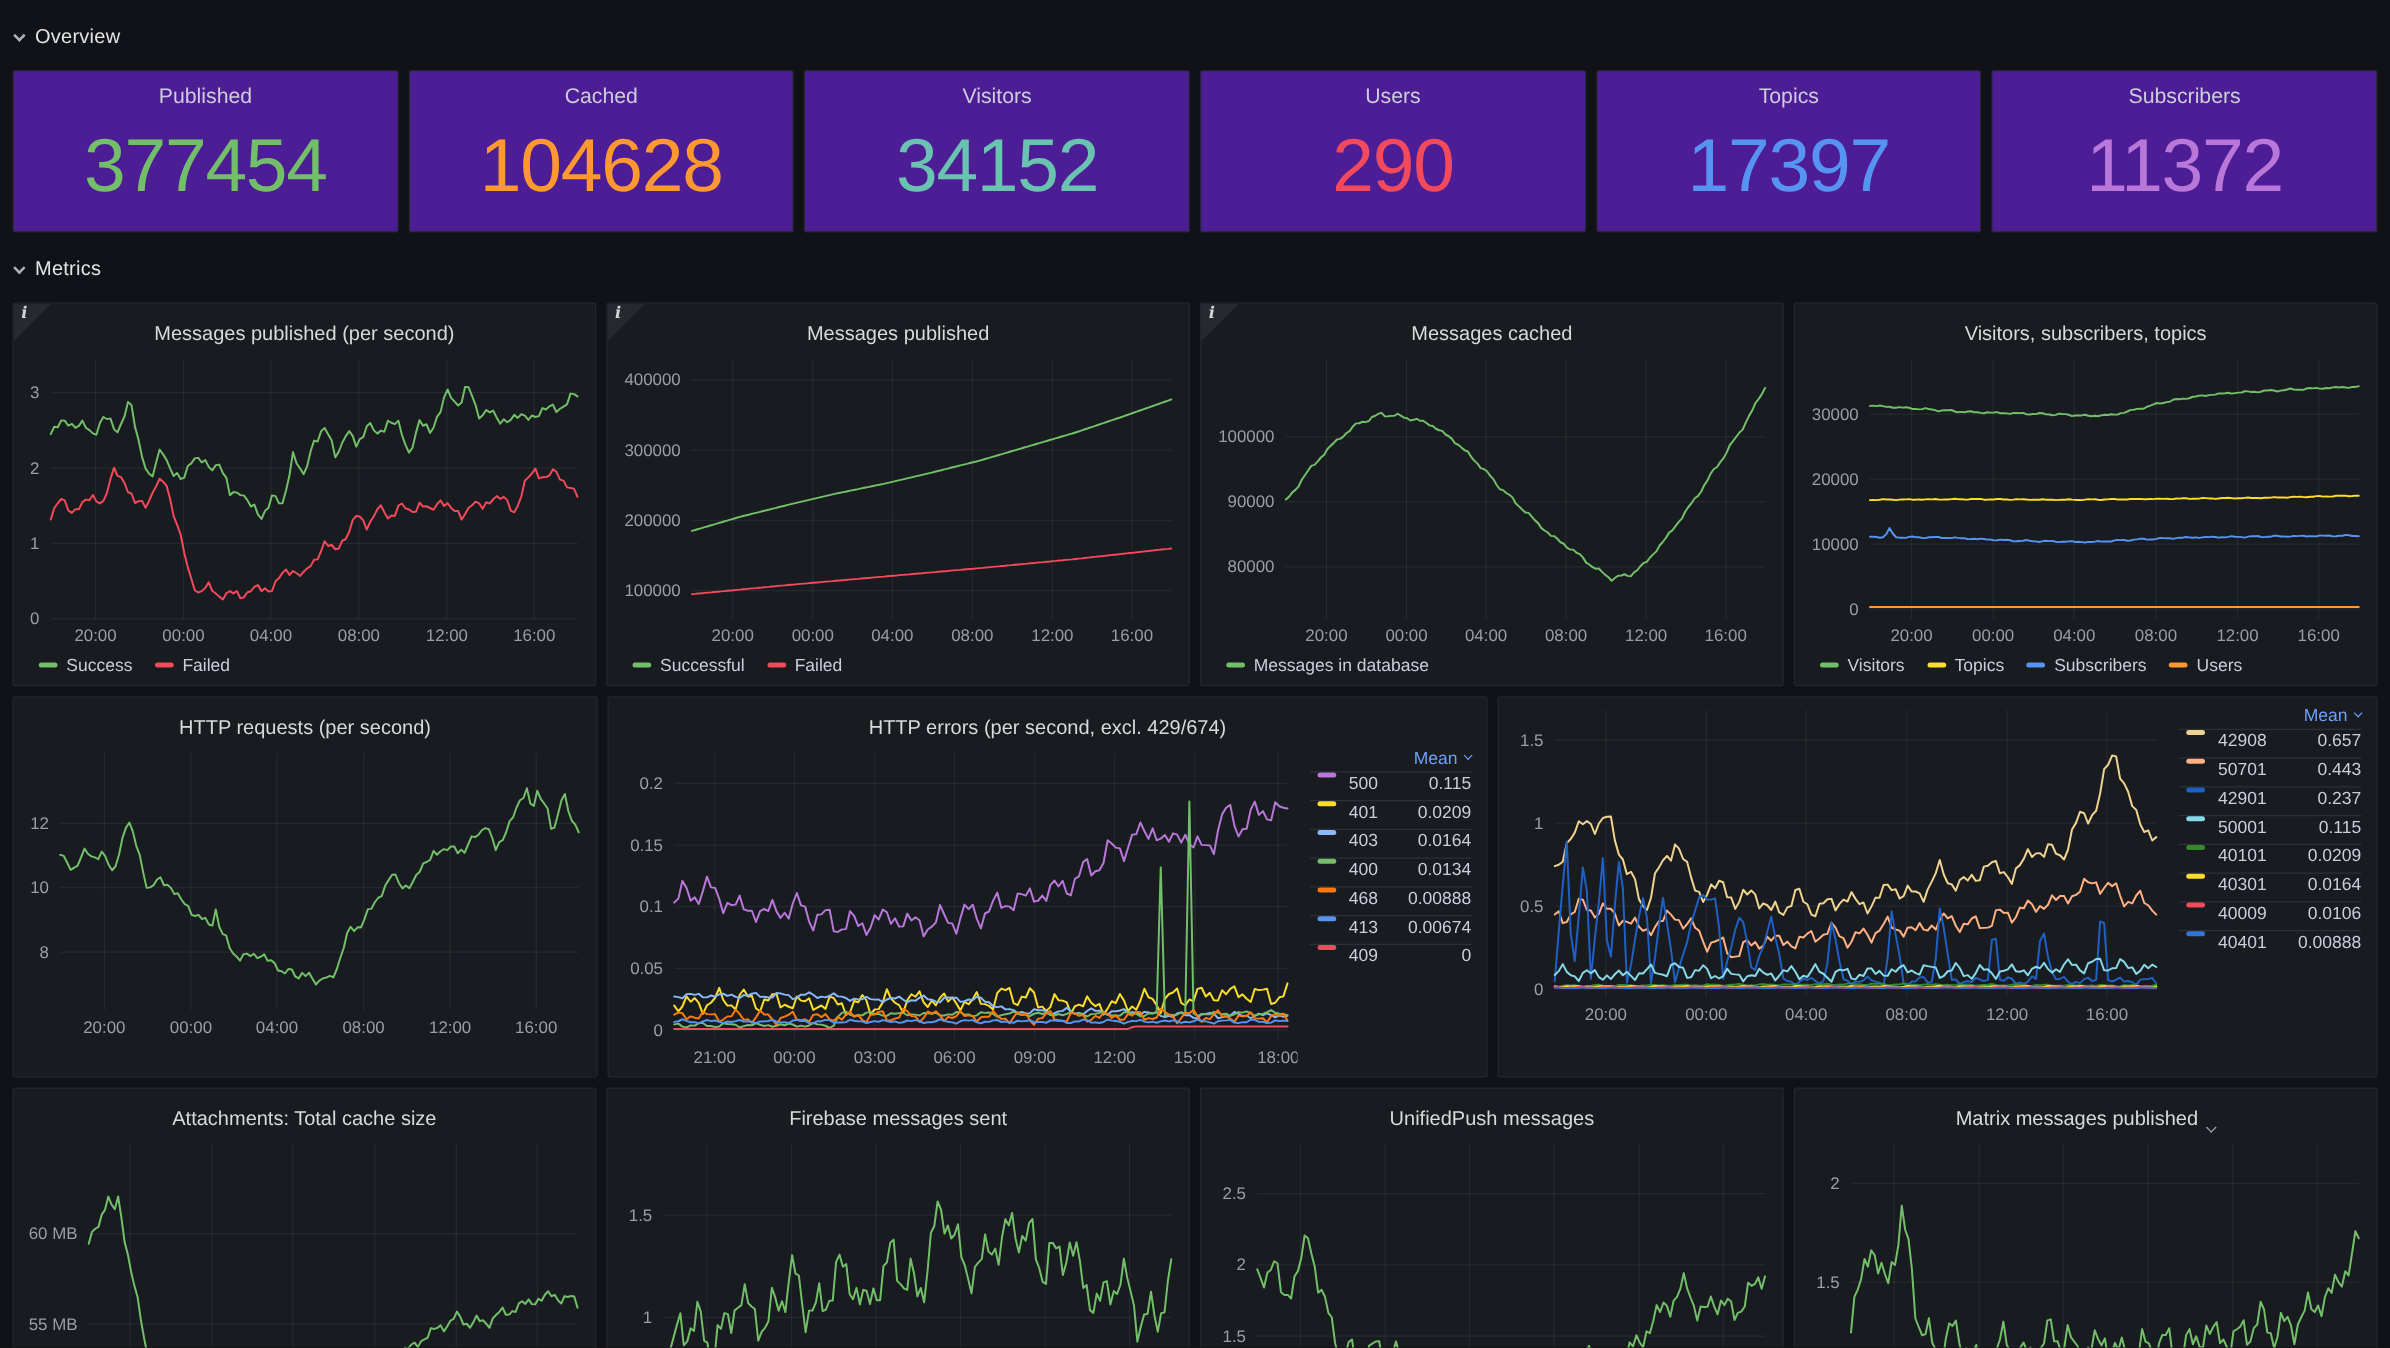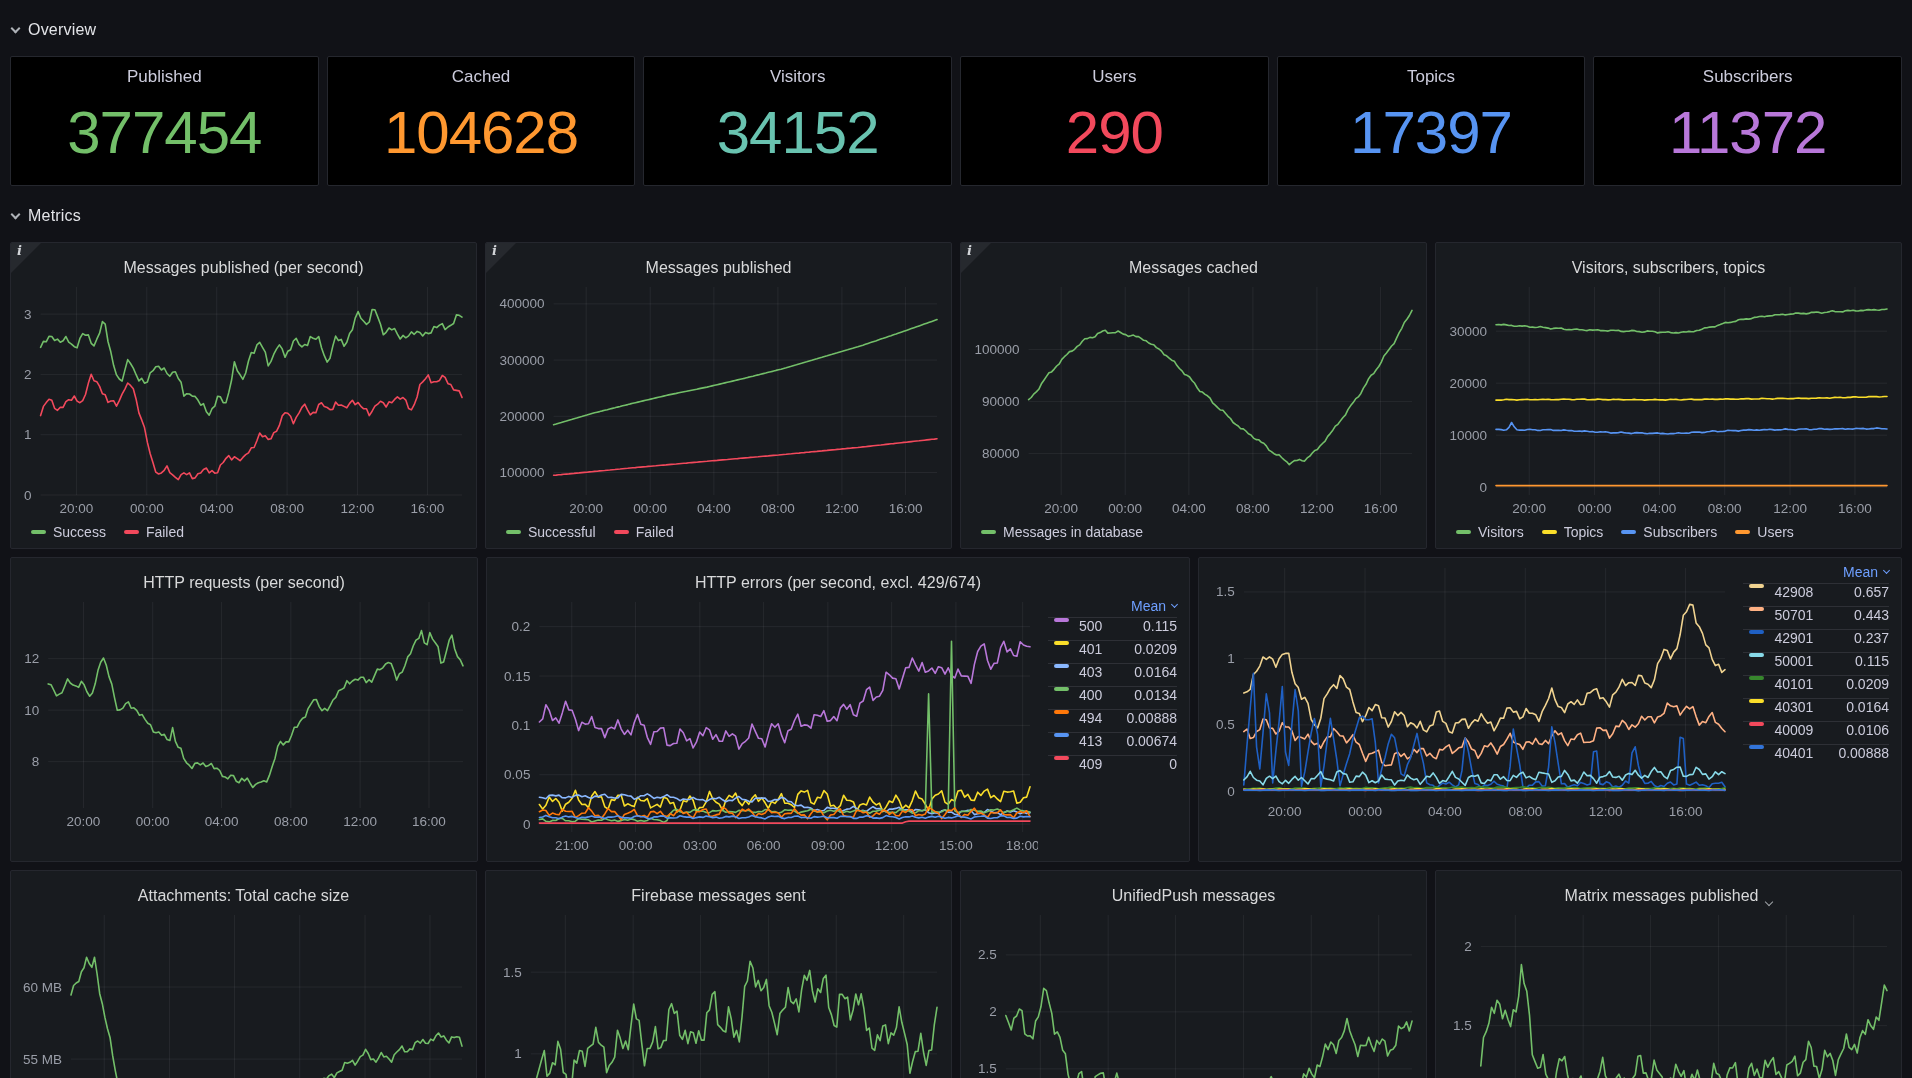--- a/index.html
+++ b/index.html
@@ -8,21 +8,21 @@
     background:#111217;
     font-family:"Liberation Sans","DejaVu Sans",sans-serif;
     color:#ccccdc;
   }
   .page { padding:8px 10px; }
   .sec-header { display:flex; align-items:center; gap:9px; height:24px; margin:10px 2px 14px; cursor:pointer; }
   .sec-header .sec-chev { display:inline-block; width:7px; height:7px; border-right:2px solid #aeb1b7; border-bottom:2px solid #aeb1b7; transform:rotate(45deg); margin-top:-4px; }
   .sec-header .sec-label { font-size:16px; font-weight:500; color:#e3e4e8; letter-spacing:0.2px; }
 
   .stats-row { display:flex; gap:8px; margin-bottom:4px; }
-  .stat-panel { flex:1 1 0; height:130px; background:#000000; border:1px solid #25272e; border-radius:2px; display:flex; flex-direction:column; align-items:center; padding-top:10px; }
+  .stat-panel { flex:1 1 0; height:130px; background:#4c1d95; border:1px solid #25272e; border-radius:2px; display:flex; flex-direction:column; align-items:center; padding-top:10px; }
   .stat-title { font-size:17px; color:#ccccdc; font-weight:400; }
   .stat-value { flex:1; display:flex; align-items:center; font-size:60px; font-weight:500; letter-spacing:-1px; margin-top:-8px; }
 
   .charts-row { display:flex; gap:8px; margin-bottom:8px; }
   .panel { position:relative; background:#181b1f; border:1px solid #25272e; border-radius:2px; display:flex; flex-direction:column; overflow:hidden; }
   .row1 .panel, .row3 .panel { flex:1 1 0; }
   .row1 .panel { height:307px; }
   .row2 .panel { height:305px; }
   .row3 .panel { height:305px; }
   .p-narrow { flex:0 0 468px; }
@@ -389,21 +389,21 @@
                 <span class="lt-name">403</span>
                 <span class="lt-val">0.0164</span>
               </div>
               <div class="lt-row">
                 <span class="swatch" style="background:#73BF69"></span>
                 <span class="lt-name">400</span>
                 <span class="lt-val">0.0134</span>
               </div>
               <div class="lt-row">
                 <span class="swatch" style="background:#FF780A"></span>
-                <span class="lt-name">494</span>
+                <span class="lt-name">468</span>
                 <span class="lt-val">0.00888</span>
               </div>
               <div class="lt-row">
                 <span class="swatch" style="background:#5794F2"></span>
                 <span class="lt-name">413</span>
                 <span class="lt-val">0.00674</span>
               </div>
               <div class="lt-row">
                 <span class="swatch" style="background:#F2495C"></span>
                 <span class="lt-name">409</span>

